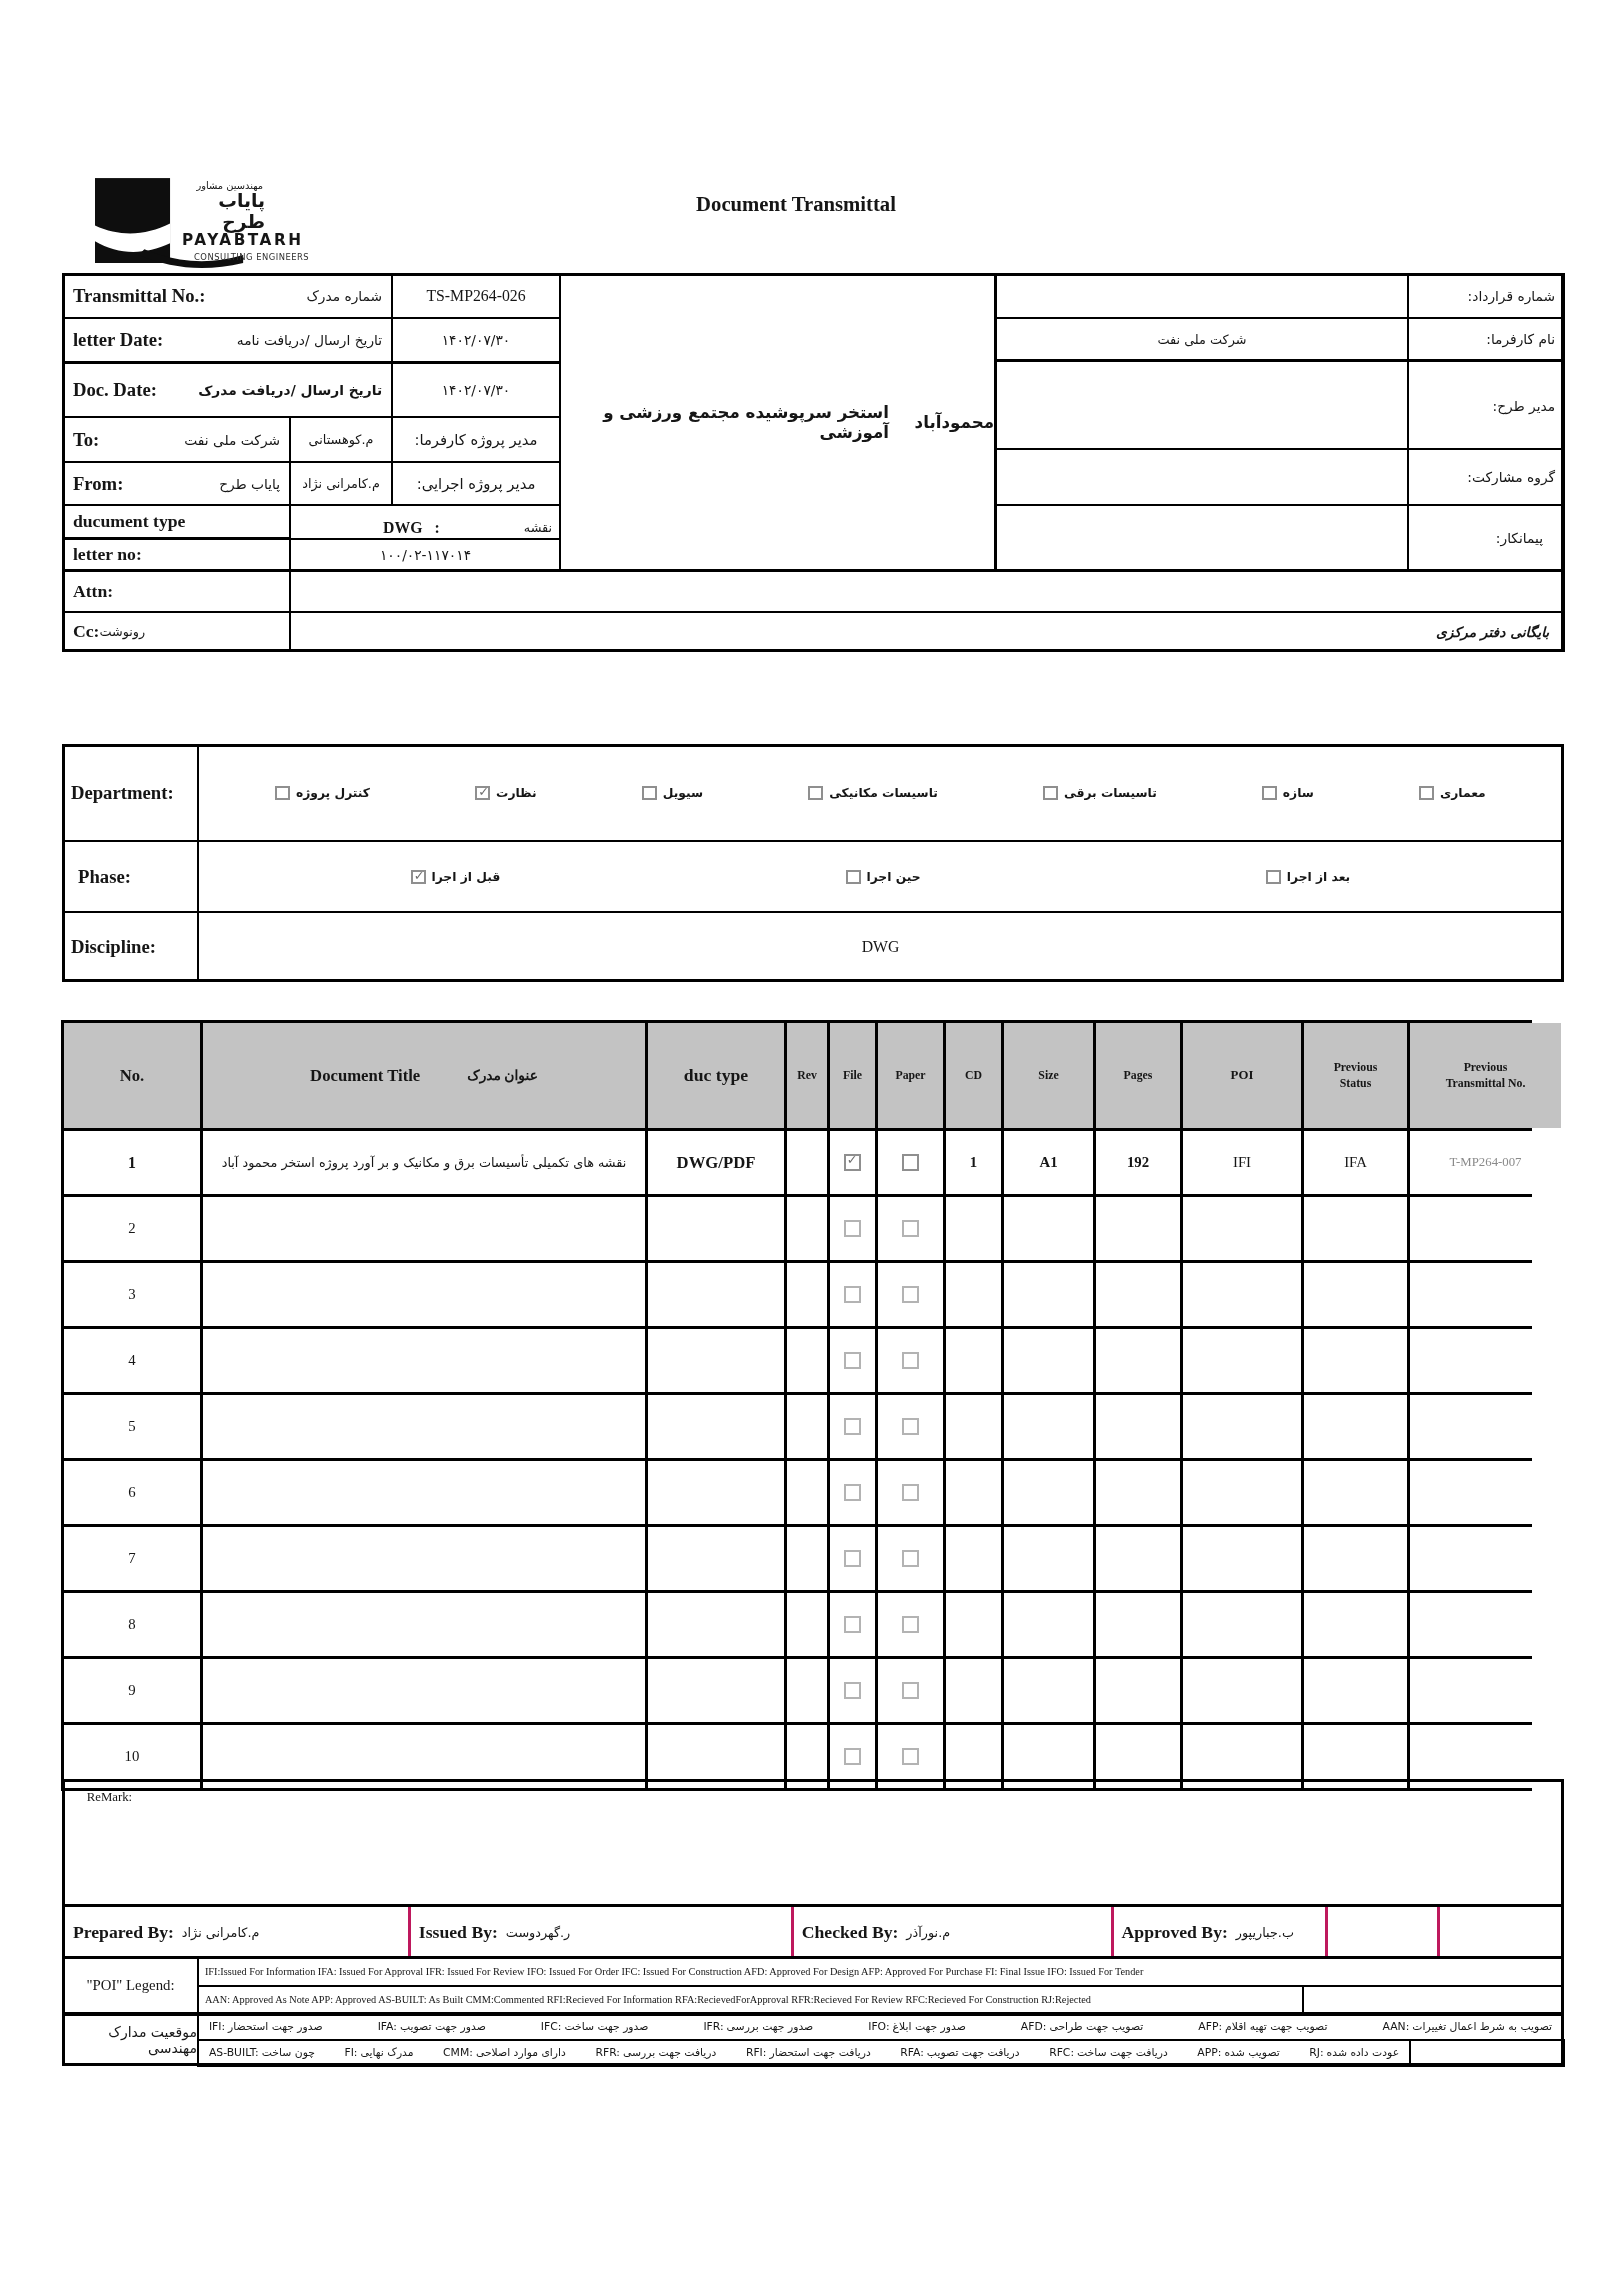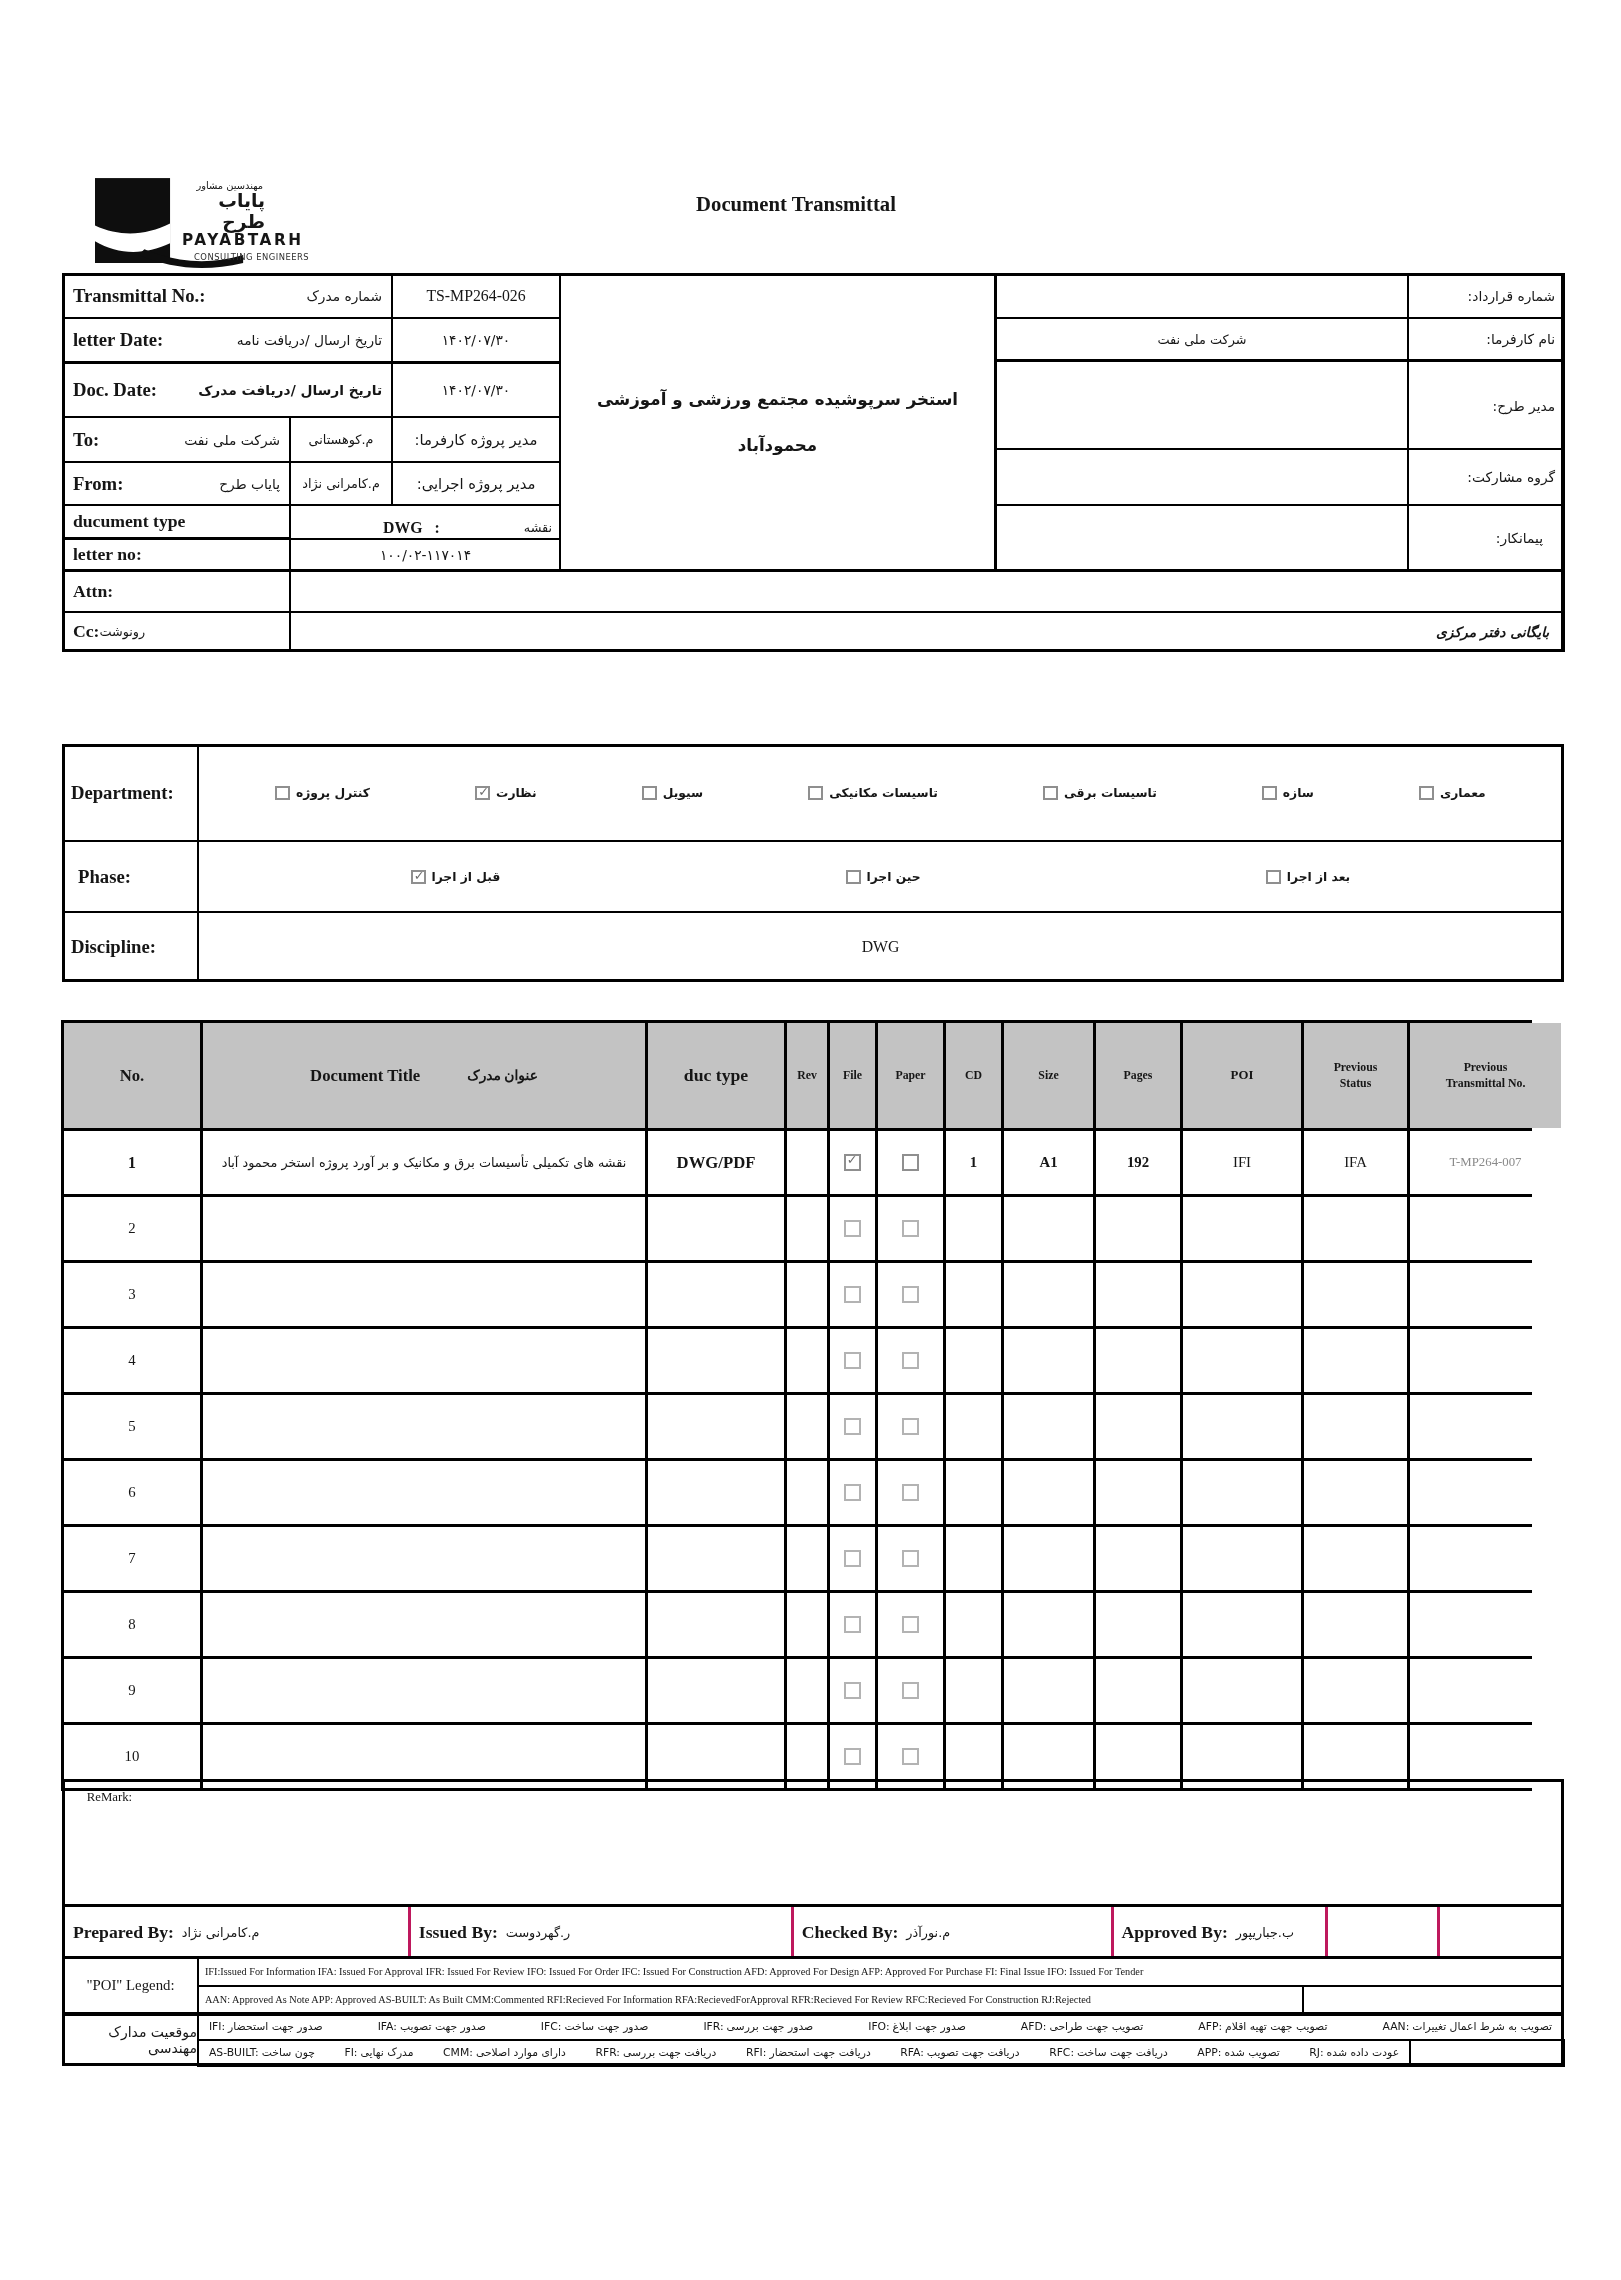--- a/index.html
+++ b/index.html
@@ -139,21 +139,21 @@
     <span class="fa fs13">نقشه</span>
   </div>
 
   <div class="cell" style="left:0;top:265px;width:229px;height:33px;padding:0 8.9px">
     <span class="en fs18">letter no:</span>
   </div>
   <div class="cell jc" style="left:227px;top:265px;width:273px;height:33px">
     <span class="fs14" dir="ltr">۱۰۰/۰۲-۱۱۷۰۱۴</span>
   </div>
 
-  <div class="cell jc" style="left:497px;top:0;width:437px;height:298px;flex-direction:column;gap:25.6px">
+  <div class="cell jc" style="left:497px;top:0;width:437px;height:298px;flex-direction:row;gap:25.6px">
     <span class="fa b fs17">استخر سرپوشیده مجتمع ورزشی و آموزشی</span>
     <span class="fa b fs17">محمودآباد</span>
   </div>
 
   <div class="cell jc" style="left:933px;top:0;width:414px;height:46px">
     <span class="fa fs13"></span>
   </div>
   <div class="cell jend" style="left:1345px;top:0;width:158px;height:46px;padding:0 7.9px">
     <span class="fa fs14">شماره قرارداد:</span>
   </div>

